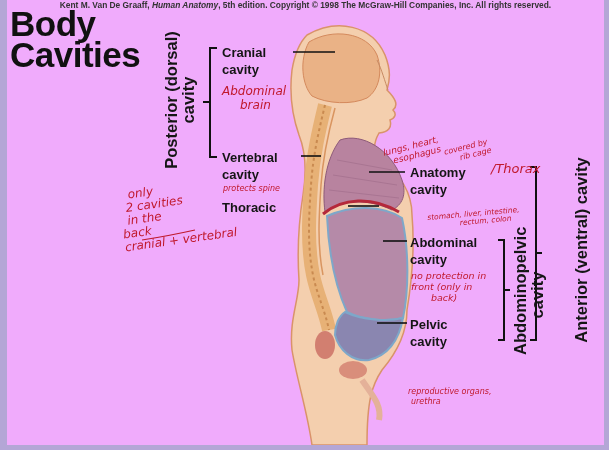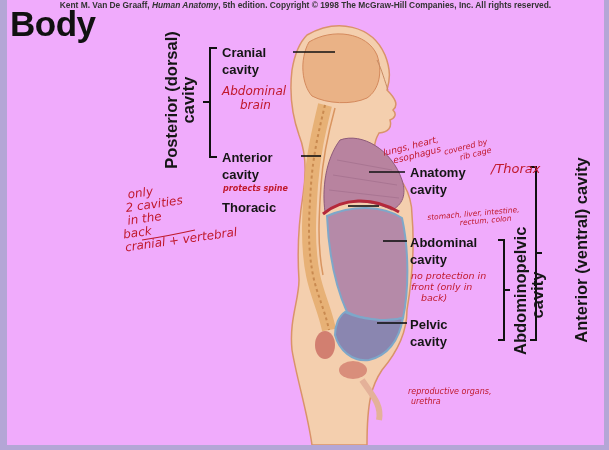--- a/index.html
+++ b/index.html
@@ -15,20 +15,21 @@
 </style>
 </head>
 <body>
 
 <div class="slide">
 
   <div class="credit"><span>Kent M. Van De Graaff, </span><i>Human Anatomy</i><span>, 5th edition. Copyright © 1998 The McGraw-Hill Companies, Inc. All rights reserved.</span></div>
 
   <div class="title">
     <div>Body</div>
+    <div>Cavities</div>
   </div>
 
   <svg class="figure" width="597" height="445" viewBox="0 0 597 445">
 
     <path d="M300 35 C 330 18, 365 25, 378 55 C 384 70, 383 80, 380 90 C 388 98, 392 105, 386 110 C 390 114, 388 118, 383 120 C 385 127, 382 132, 372 133 C 368 140, 365 150, 372 158 C 395 175, 405 195, 405 215 C 408 250, 405 280, 400 310 C 400 330, 392 350, 375 370 C 365 385, 360 400, 360 445 L 305 445 C 300 410, 290 380, 285 350 C 282 320, 292 300, 292 280 C 290 250, 292 220, 296 195 C 300 170, 298 150, 292 135 C 285 115, 282 95, 285 70 C 288 52, 293 42, 300 35 Z" fill="#f4cfae" stroke="#d9936a" stroke-width="1.5"></path>
 
     <path d="M302 42 C 325 28, 360 32, 370 55 C 376 72, 372 90, 360 98 C 345 105, 320 104, 305 96 C 295 85, 292 60, 302 42 Z" fill="#eab286" stroke="#d4895c" stroke-width="1"></path>
 
     <path d="M370 60 C 375 70, 378 82, 381 90" stroke="#c78a63" fill="none" stroke-width="1"></path>
 
@@ -73,24 +74,24 @@
   <div class="lbl" style="left:215px; top:44px;">
     <div>Cranial</div>
     <div>cavity</div>
   </div>
   <div class="hand" style="left:215px; top:84px; font-size:12px; line-height:14px;">
     <div>Abdominal</div>
     <div style="padding-left:18px;">brain</div>
   </div>
 
   <div class="lbl" style="left:215px; top:149px;">
-    <div>Anterior</div>
+    <div>Vertebral</div>
     <div>cavity</div>
   </div>
-  <div class="hand" style="left:216px; top:183px; font-size:8px;font-weight:bold;">protects spine</div>
+  <div class="hand" style="left:216px; top:183px; font-size:8px;">protects spine</div>
 
   <div class="lbl" style="left:215px; top:199px;">Thoracic</div>
 
   <div class="hand" style="left:110px; top:190px; font-size:12px; line-height:13px; transform:rotate(-8deg);">
     <div style="padding-left:10px;">only</div>
     <div style="padding-left:6px;">2 cavities</div>
     <div style="padding-left:6px;">in the</div>
     <div>back</div>
     <div>cranial + vertebral</div>
   </div>
@@ -115,21 +116,21 @@
     <div style="padding-left:32px;">rectum, colon</div>
   </div>
 
   <div class="lbl" style="left:403px; top:234px;">
     <div>Abdominal</div>
     <div>cavity</div>
   </div>
   <div class="hand" style="left:404px; top:270px; font-size:9.5px; line-height:11px;">
     <div>no protection in</div>
     <div>front (only in</div>
-    <div style="padding-left:10px;">back)</div>
+    <div style="padding-left:20px;">back)</div>
   </div>
 
   <div class="lbl" style="left:403px; top:316px;">
     <div>Pelvic</div>
     <div>cavity</div>
   </div>
   <div class="hand" style="left:401px; top:351px; font-size:8px; line-height:10px;margin-top:36px;">
     <div>reproductive organs,</div>
     <div style="padding-left:3px;">urethra</div>
   </div>

